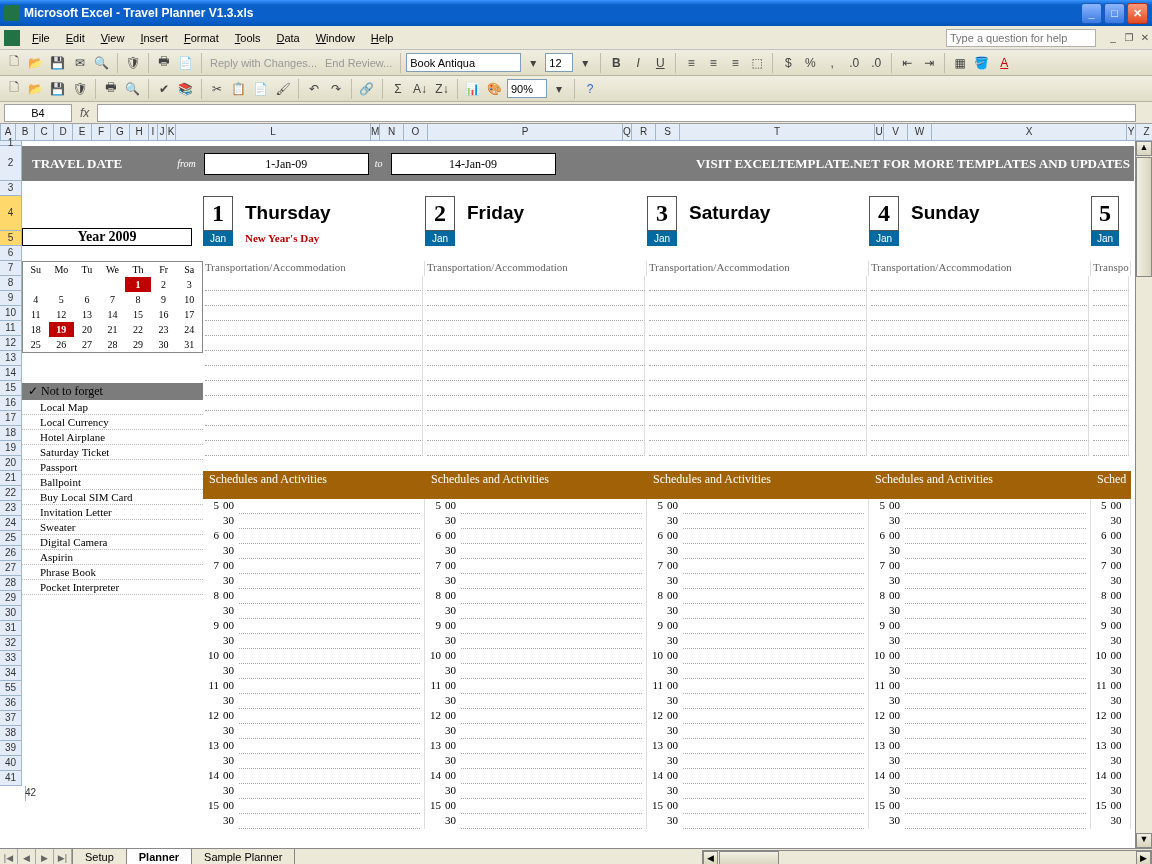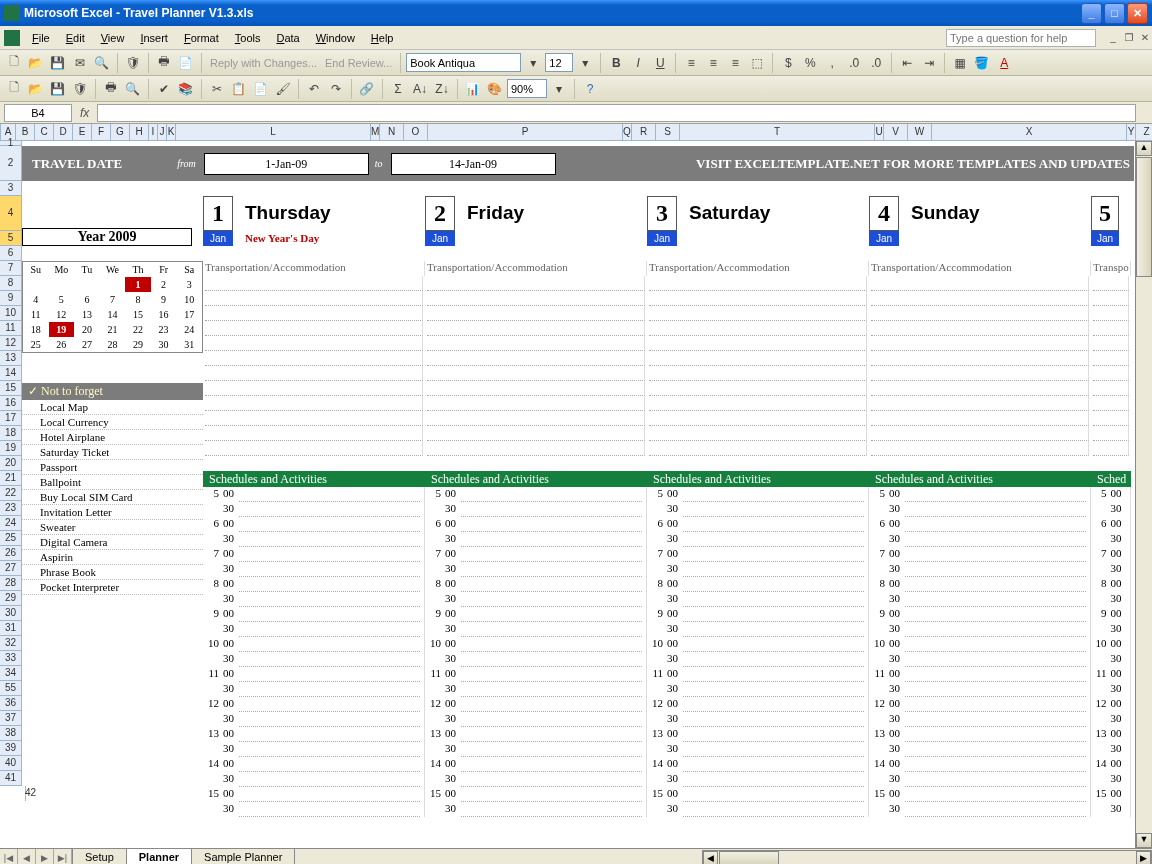--- a/index.html
+++ b/index.html
@@ -44,41 +44,41 @@
 .travelbar .datebox { background:#fff; color:#000; border:1px solid #000; height:22px; width:165px; text-align:center; line-height:20px; font-size:12px; font-family:Tahoma; font-weight:normal; margin-right:6px; }
 .travelbar .visit { margin-left:auto; font-size:13px; padding-right:4px; white-space:nowrap; }
 .blankrow { height:15px; }
 .dayheads { display:flex; height:50px;align-items:flex-end; }
 .yearbox { width:170px; border:1px solid #000; margin-right:11px; text-align:center; font-family:"Book Antiqua",serif; font-weight:bold; font-size:14px; display:flex; align-items:center; justify-content:center; }
 .daycol { width:222px; flex-shrink:0; }
 .daycol .top { display:flex; height:35px; }
 .daycol .num { width:30px; height:35px; border:1px solid #555; font-size:24px; font-weight:bold; font-family:"Book Antiqua",serif; text-align:center; line-height:33px; }
 .daycol .dayname { padding-left:12px; font-family:Liberation Sans, sans-serif; font-weight:bold; font-size:19px; line-height:33px; }
 .daycol .bot { display:flex; height:15px; }
-.daycol .mon { width:30px; background:#1d4ed8; color:#fff; text-align:center; font-size:10px; line-height:15px; }
+.daycol .mon { width:30px; background:#0369a1; color:#fff; text-align:center; font-size:10px; line-height:15px; }
 .daycol .note { padding-left:12px; color:#c00000; font-family:"Book Antiqua",serif; font-weight:bold; font-size:11px; line-height:15px; }
 .daycol.last { width:40px; }
 .section-row { display:flex; }
 .leftcol { width:181px; flex-shrink:0; }
 .minical { border:1px solid #888; font-family:"Book Antiqua",serif; font-size:10px; margin-top:0; }
 .minical table { width:100%; border-collapse:collapse; }
 .minical th,.minical td { width:14.28%; text-align:center; height:15px; font-weight:normal; }
 .minical th { font-size:10px; }
 .minical .d1 { background:#c00000; color:#fff; font-weight:bold; }
 .minical .d19 { background:#c00000; color:#fff; font-weight:bold; }
 .ntf { margin-top:30px; }
-.ntf .hdr { background:#7c7c7c; color:#fef9c3; font-family:"Book Antiqua",serif; font-size:12px; padding:1px 6px; }
+.ntf .hdr { background:#7c7c7c; color:#000000; font-family:"Book Antiqua",serif; font-size:12px; padding:1px 6px; }
 .ntf .hdr:before { content:"✓ "; }
 .ntf .item { font-family:"Book Antiqua",serif; font-size:11px; padding:0 4px 0 18px; height:15px; line-height:15px; border-bottom:1px dotted #bbb; }
 .daygrid { display:flex; flex:1; }
 .daygrid .dcol { width:222px; flex-shrink:0; }
 .daygrid .dcol.last { width:40px; }
 .trans-hdr { font-family:"Book Antiqua",serif; color:#666; font-size:11px; height:15px; padding-left:2px; border-right:1px solid #ddd; }
 .trans-lines .ln { height:15px; border-bottom:1px dotted #aaa; border-right:1px solid #ddd; margin:0 2px; }
-.sched-bar { background:#15803d; color:#fff; font-family:"Book Antiqua",serif; font-size:12px; height:16px; padding-left:6px; line-height:16px; margin-top:15px; }
+.sched-bar { background:#a16207; color:#fff; font-family:"Book Antiqua",serif; font-size:12px; height:28px; padding-left:6px; line-height:16px; margin-top:15px; }
 .sched-row { display:flex; height:15px; font-family:"Book Antiqua",serif; font-size:11px; border-right:1px solid #ddd; }
 .sched-row .hr { width:18px; text-align:right; padding-right:2px; }
 .sched-row .mn { width:18px; text-align:left; padding-left:2px; }
 .sched-row .ln { flex:1; border-bottom:1px dotted #aaa; margin-right:4px; }
 .tabs { position:absolute; bottom:0; left:0; right:0; height:20px; background:#ece9d8; display:flex; align-items:center; border-top:1px solid #888; }
 .tabs .nav { display:flex; border-right:1px solid #888; height:100%; }
 .tabs .nav span { width:18px; text-align:center; line-height:18px; font-size:9px; color:#666; border-right:1px solid #aaa; }
 .tabs .tab { padding:2px 12px; background:#fff; border:1px solid #888; border-top:none; margin-left:-1px; font-size:11px; position:relative; top:-1px; }
 .tabs .tab.active { background:#fff; font-weight:bold; border-bottom:1px solid #fff; }
 .tabs .tab.inactive { background:#ece9d8; }

